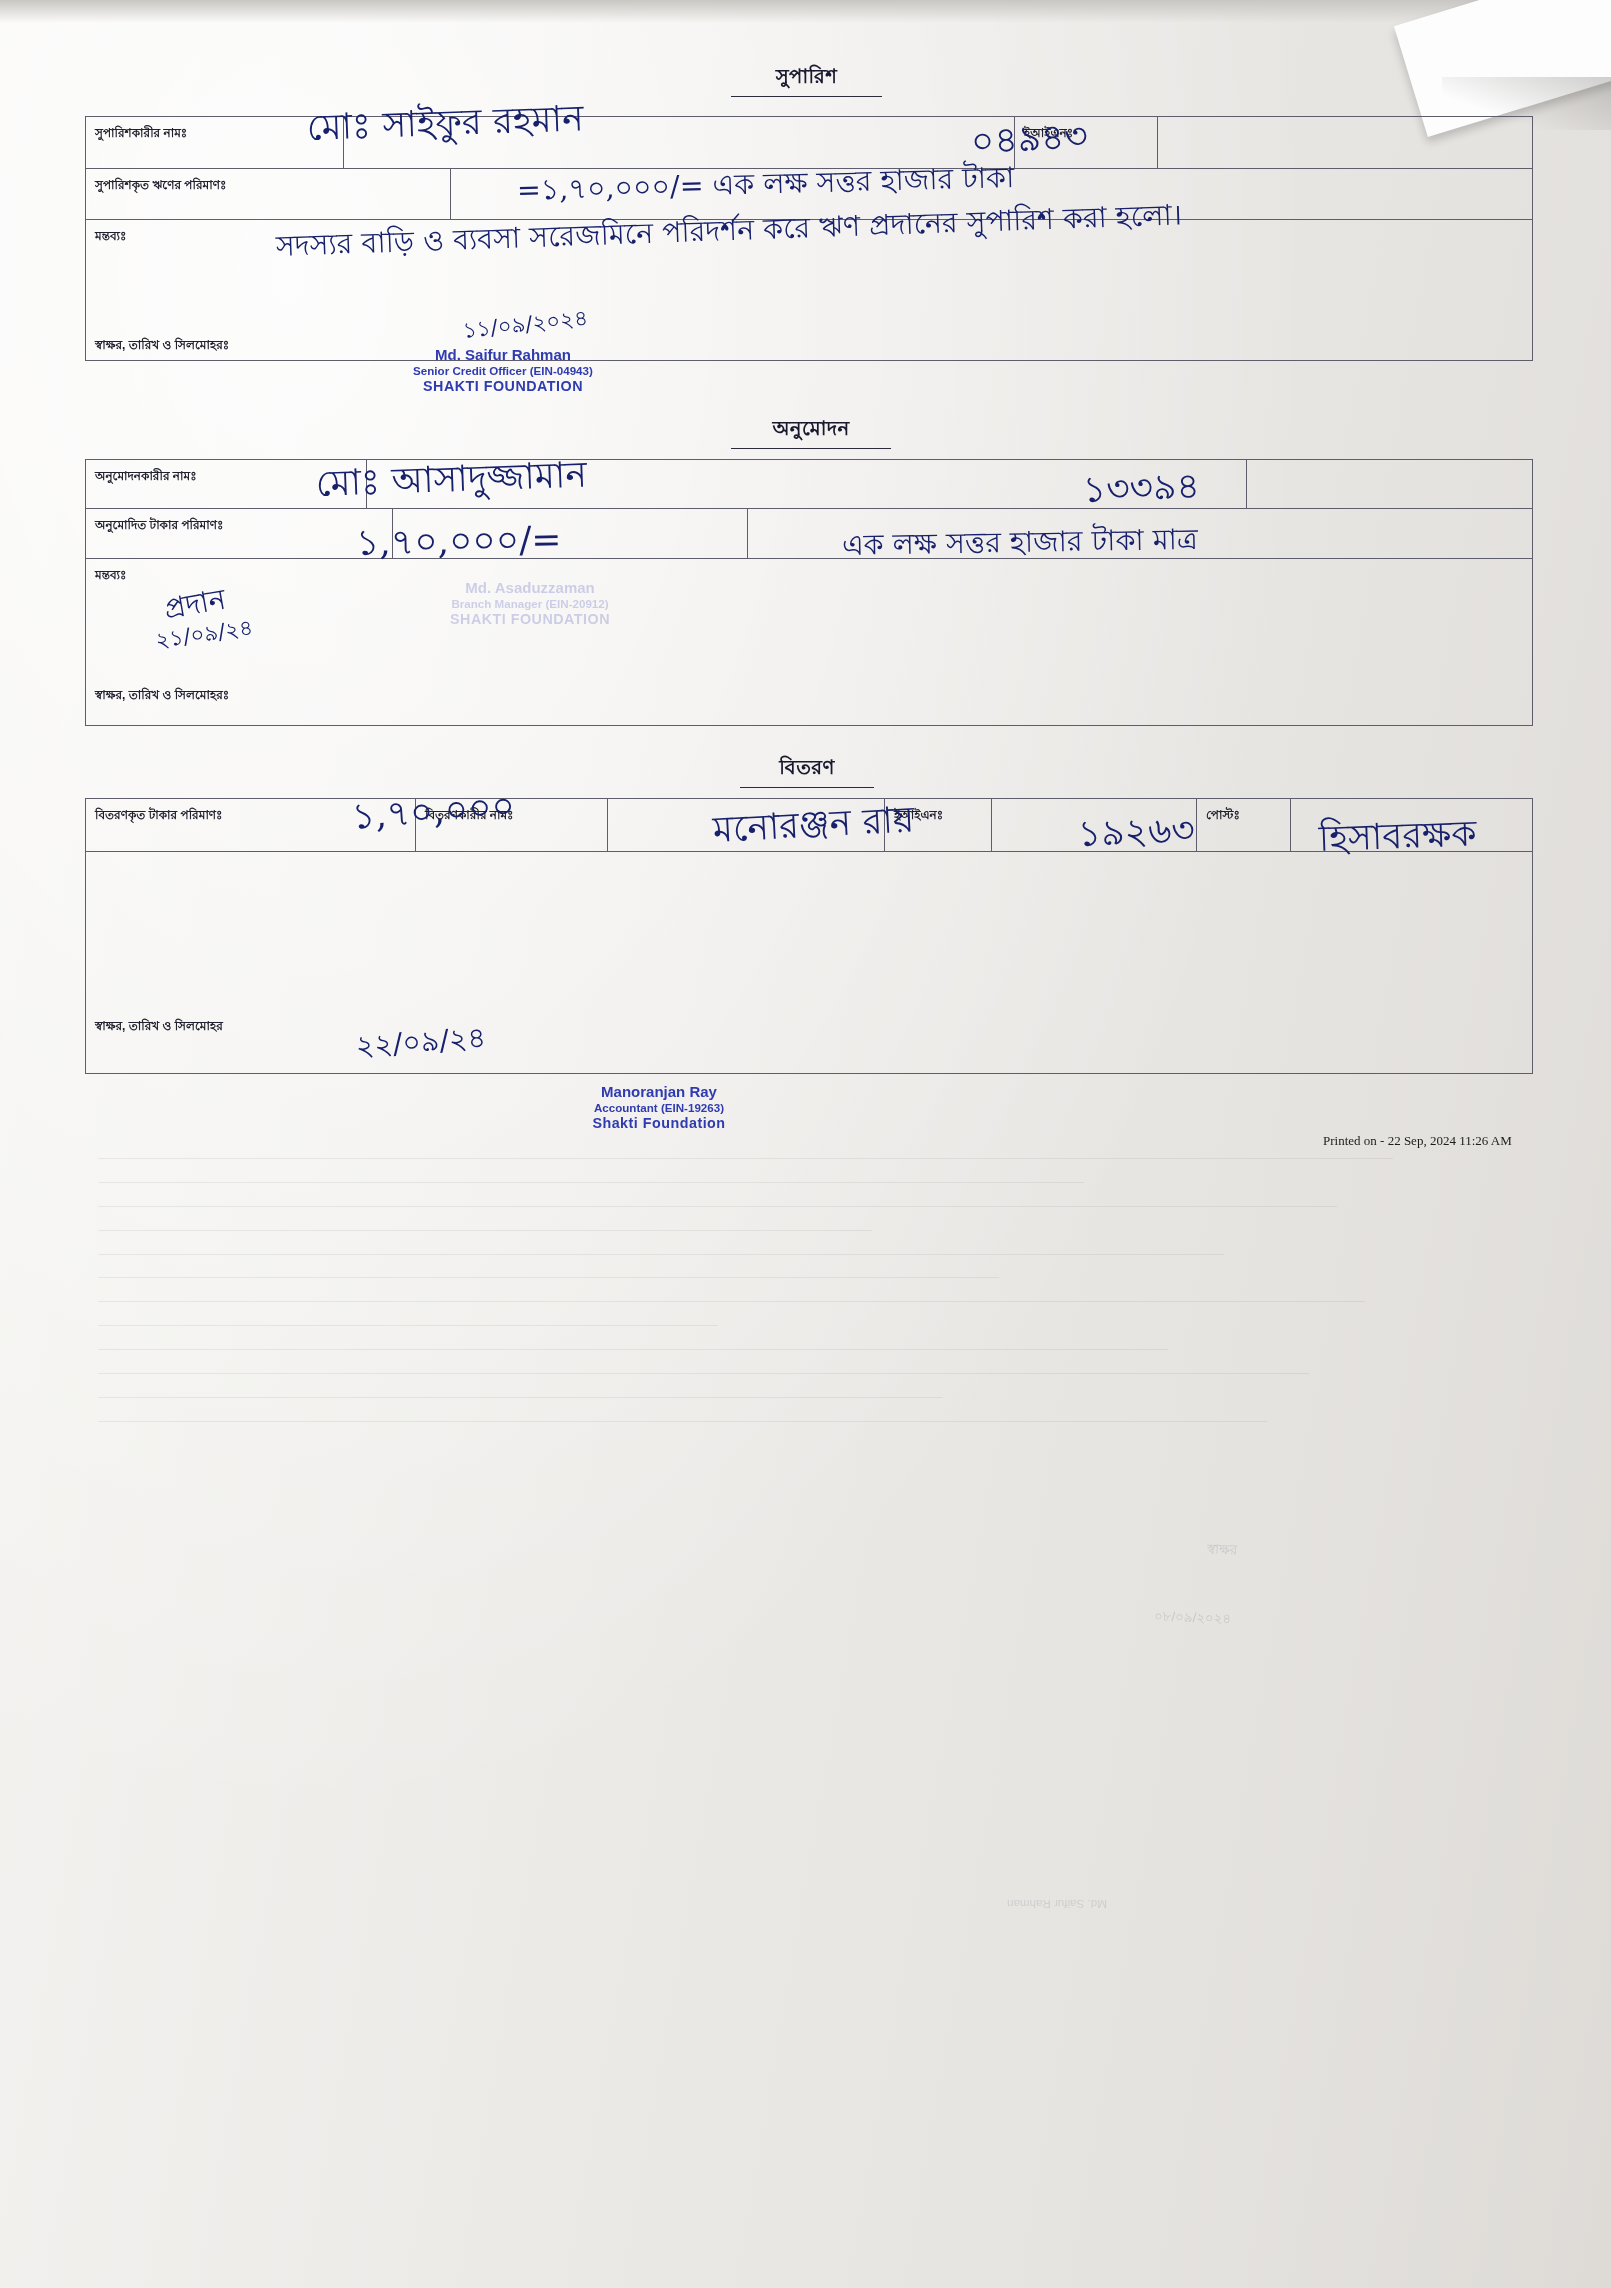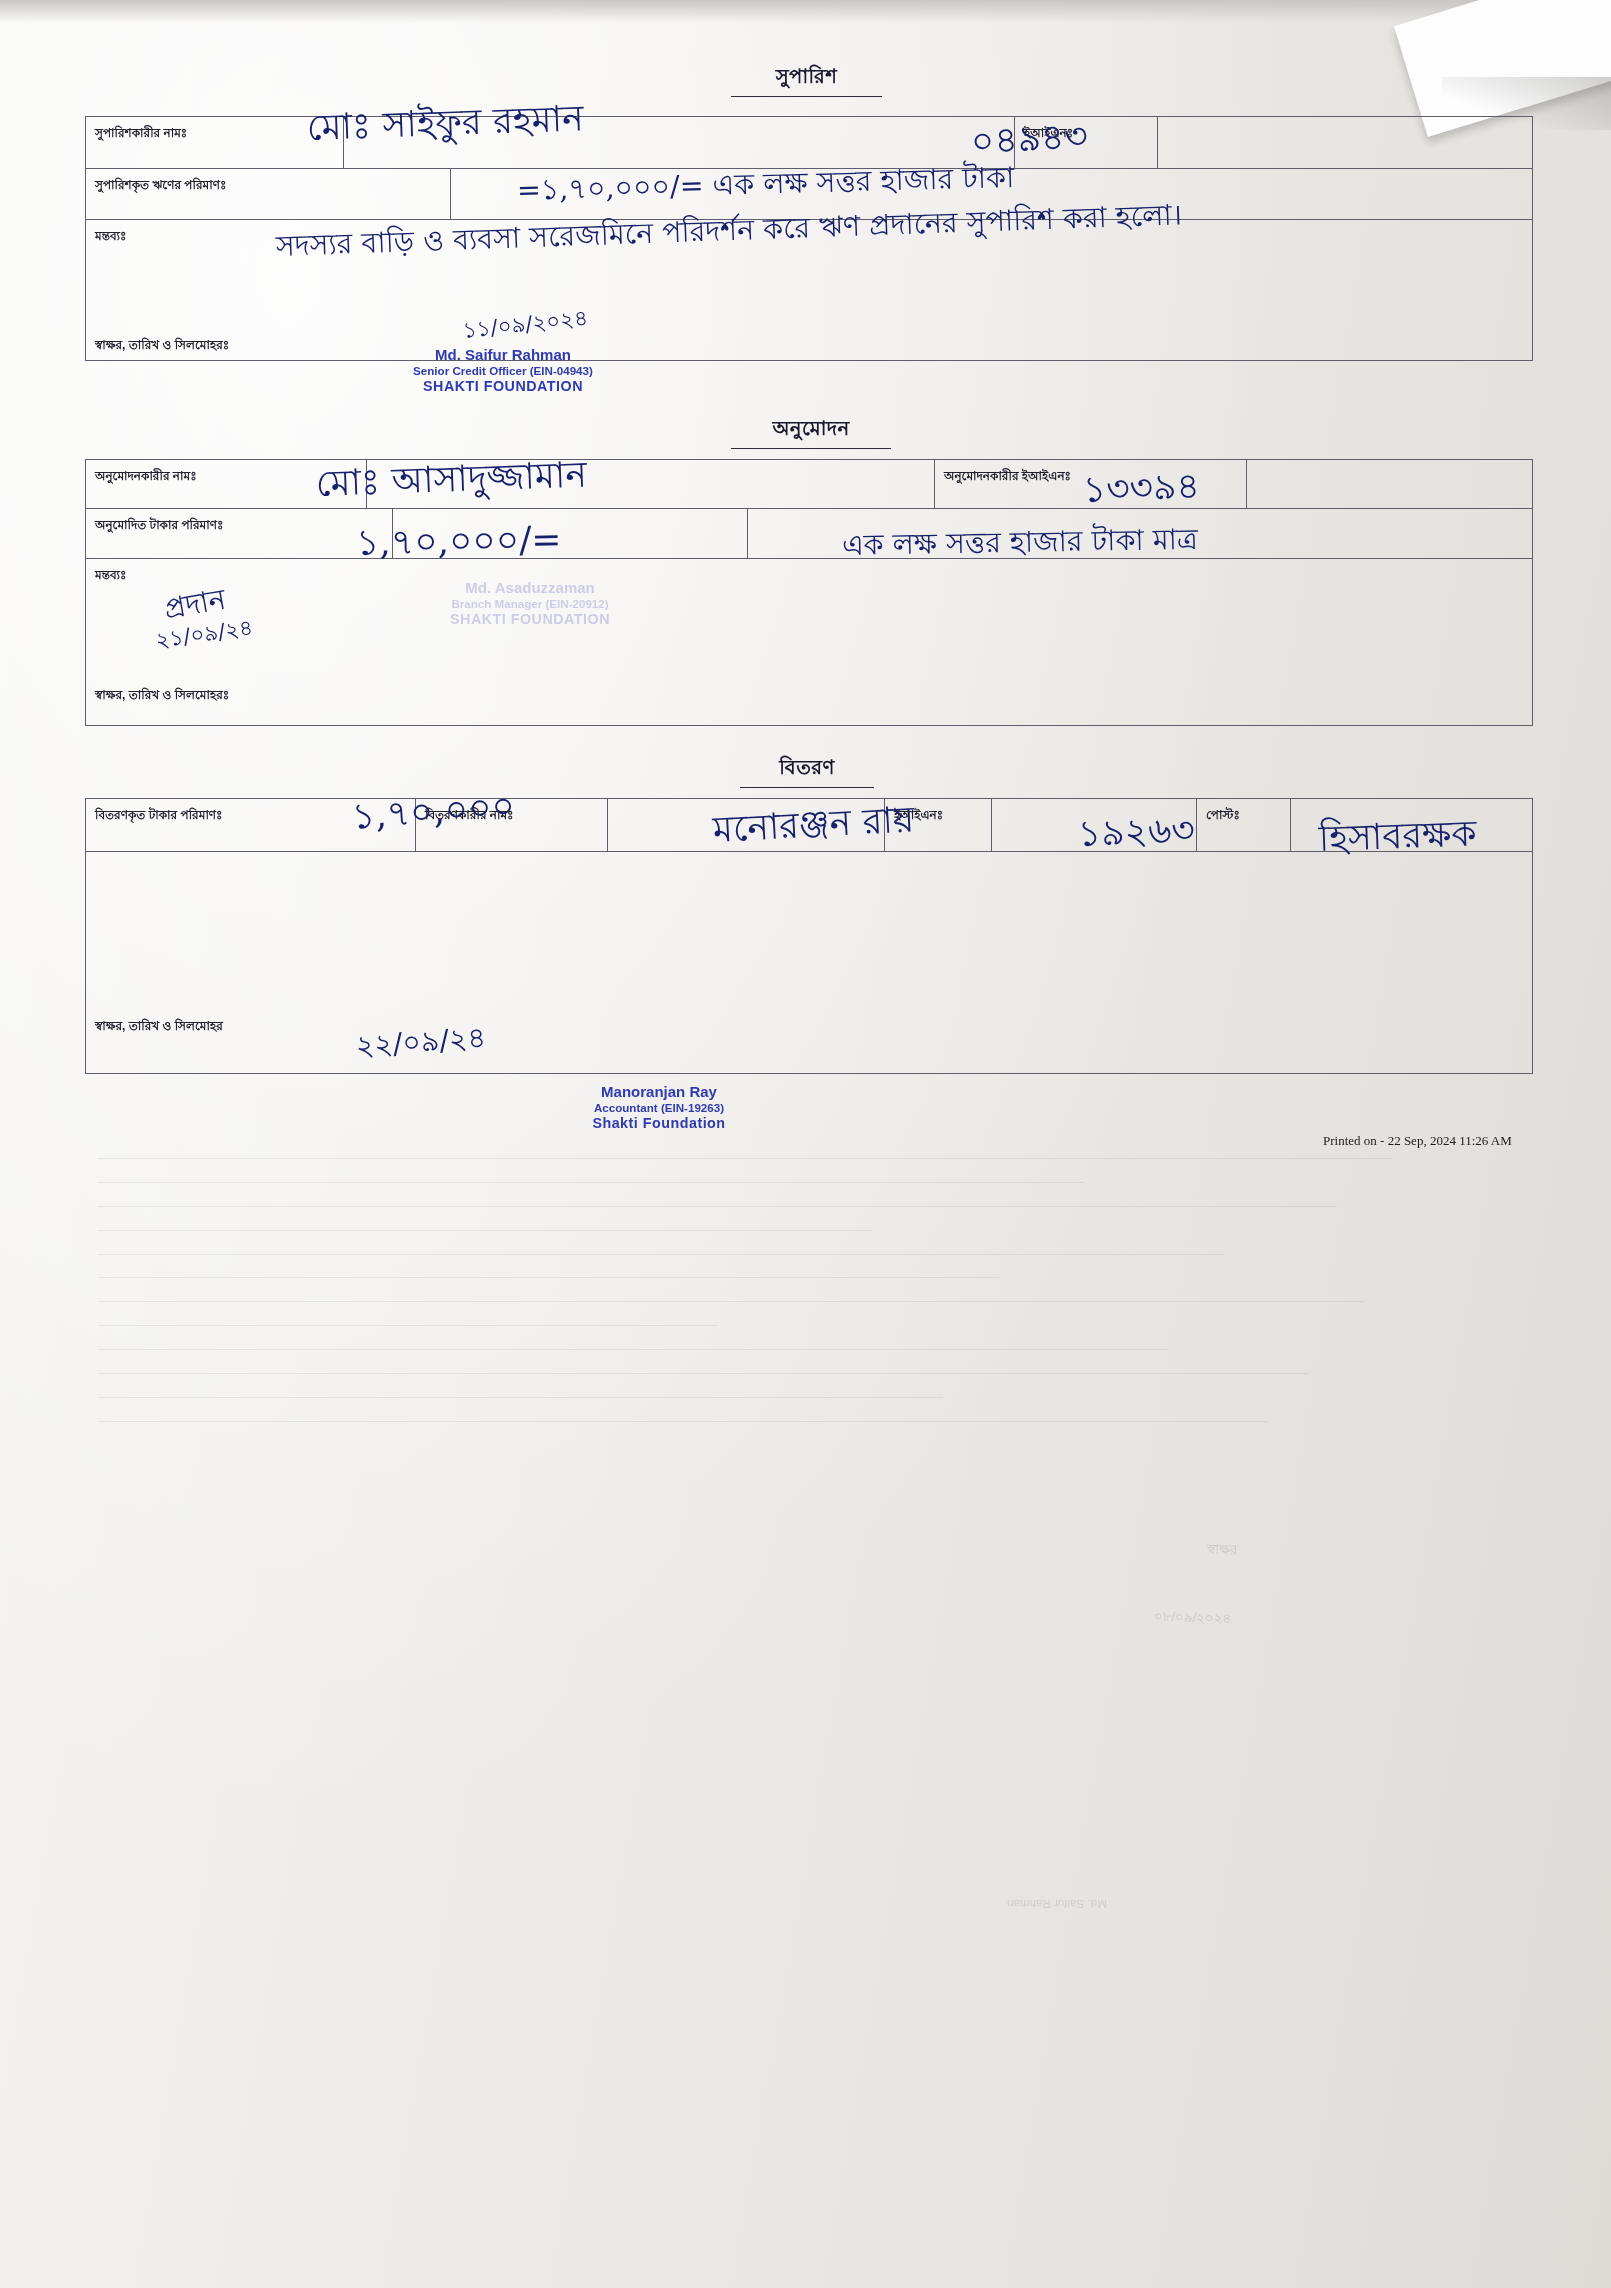--- a/index.html
+++ b/index.html
@@ -182,21 +182,20 @@
     <div class="l3">SHAKTI FOUNDATION</div>
   </div>
 
   <div class="section-title" style="left:731px; top:414px; width:160px;">অনুমোদন</div>
 
   <div class="tbl" style="left:85px; top:459px; width:1448px; height:267px;">
 
     <div class="row" style="height:49px;">
       <div class="cell div" style="width:281px;">অনুমোদনকারীর নামঃ</div>
       <div class="cell div grow"></div>
-      <div class="cell div" style="width:312px;">অনুমোদনকারীর ইআইএনঃ</div>
       <div class="cell" style="width:285px;"></div>
     </div>
 
     <div class="row" style="height:50px;">
       <div class="cell div" style="width:307px;">অনুমোদিত টাকার পরিমাণঃ</div>
       <div class="cell div grow"></div>
       <div class="cell" style="width:784px;"></div>
     </div>
 
     <div class="row" style="height:167px;">

